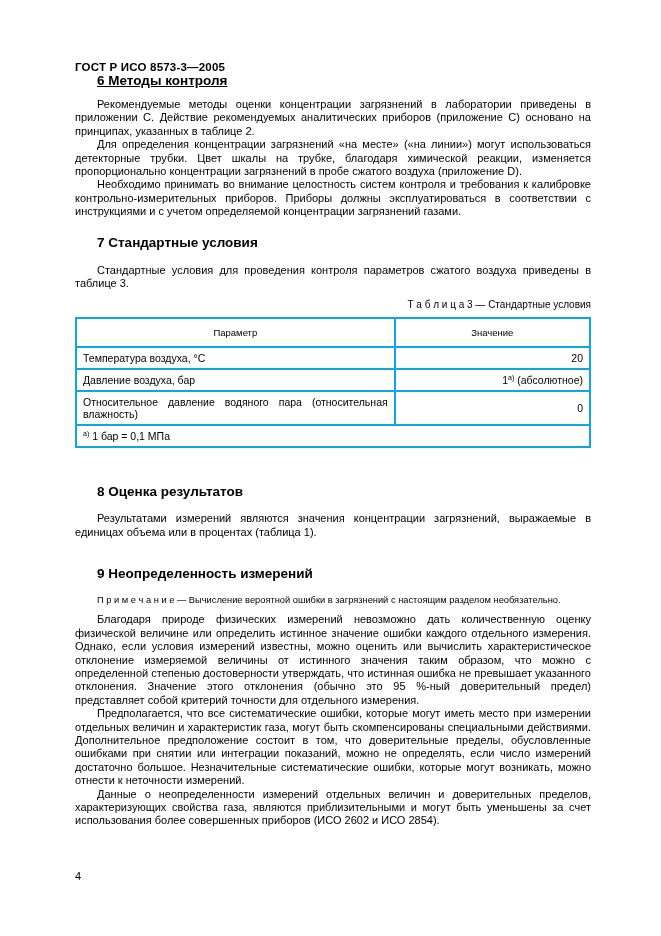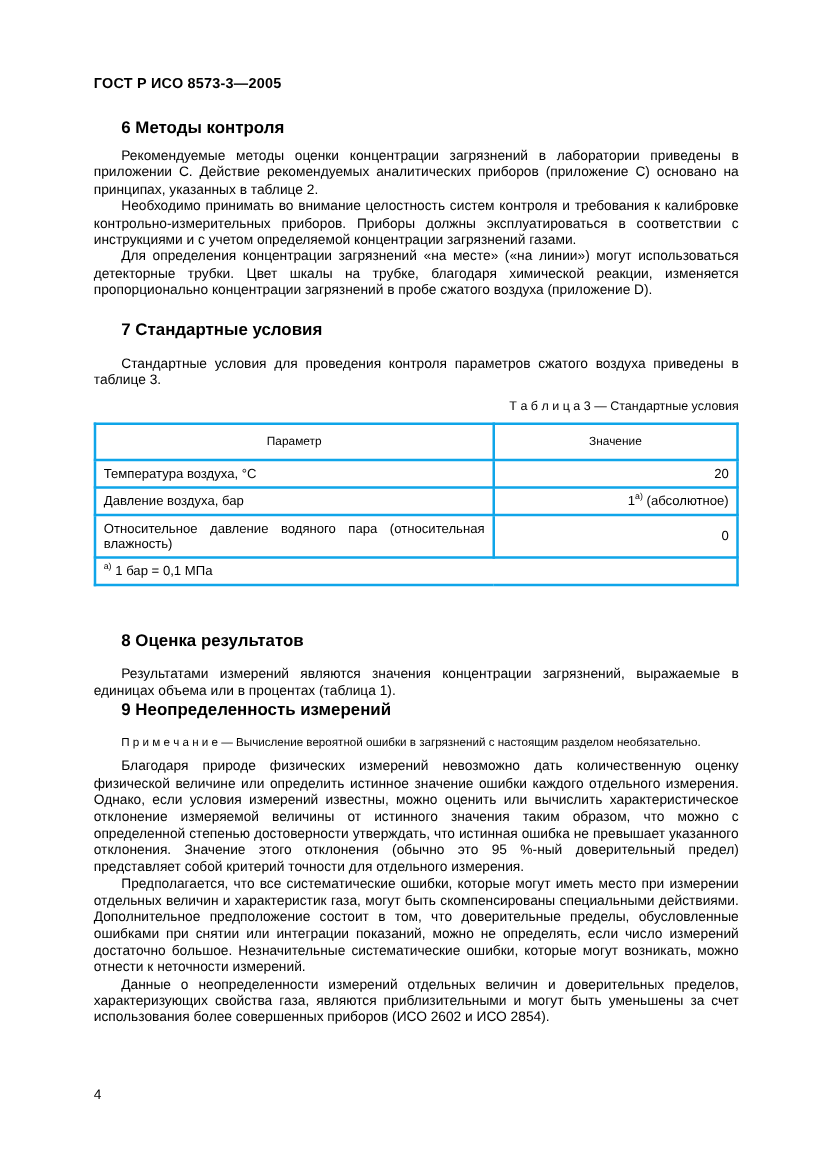--- a/index.html
+++ b/index.html
@@ -22,24 +22,24 @@
     font-size: 11.5px;
     font-weight: bold;
     letter-spacing: 0.2px;
   }
   h2.sec-title {
     font-size: 13.5px;
     font-weight: bold;
     padding-left: 22px;
     line-height: 16px;
   }
-  #s6-title { margin-top: 21px; margin-bottom: 9px; }
+  #s6-title { margin-bottom: 9px; text-decoration: underline; }
   #s7-title { margin-top: 16px; margin-bottom: 13px; }
   #s8-title { margin-top: 36px; margin-bottom: 12px; }
-  #s9-title { margin-bottom: 12px; }
+  #s9-title { margin-top: 27px; margin-bottom: 12px; }
   p.body {
     font-size: 11px;
     line-height: 13.4px;
     text-align: justify;
     text-indent: 22px;
   }
   p.note {
     font-size: 9.3px;
     line-height: 12px;
     text-align: justify;
@@ -86,22 +86,22 @@
 </head>
 <body>
 
 <div class="page">
   <div class="content">
 
     <div class="doc-header">ГОСТ Р ИСО 8573-3—2005</div>
 
     <h2 class="sec-title" id="s6-title">6 Методы контроля</h2>
     <p class="body">Рекомендуемые методы оценки концентрации загрязнений в лаборатории приведены в приложении С. Действие рекомендуемых аналитических приборов (приложение С) основано на принципах, указанных в таблице 2.</p>
+    <p class="body">Для определения концентрации загрязнений «на месте» («на линии») могут использоваться детекторные трубки. Цвет шкалы на трубке, благодаря химической реакции, изменяется пропорционально концентрации загрязнений в пробе сжатого воздуха (приложение D).</p>
     <p class="body">Необходимо принимать во внимание целостность систем контроля и требования к калибровке контрольно-измерительных приборов. Приборы должны эксплуатироваться в соответствии с инструкциями и с учетом определяемой концентрации загрязнений газами.</p>
-    <p class="body">Для определения концентрации загрязнений «на месте» («на линии») могут использоваться детекторные трубки. Цвет шкалы на трубке, благодаря химической реакции, изменяется пропорционально концентрации загрязнений в пробе сжатого воздуха (приложение D).</p>
 
     <h2 class="sec-title" id="s7-title">7 Стандартные условия</h2>
     <p class="body">Стандартные условия для проведения контроля параметров сжатого воздуха приведены в таблице 3.</p>
 
     <div class="table-caption">Т а б л и ц а   3 — Стандартные условия</div>
 
     <table class="std-table">
       <thead>
         <tr>
           <th>Параметр</th>

